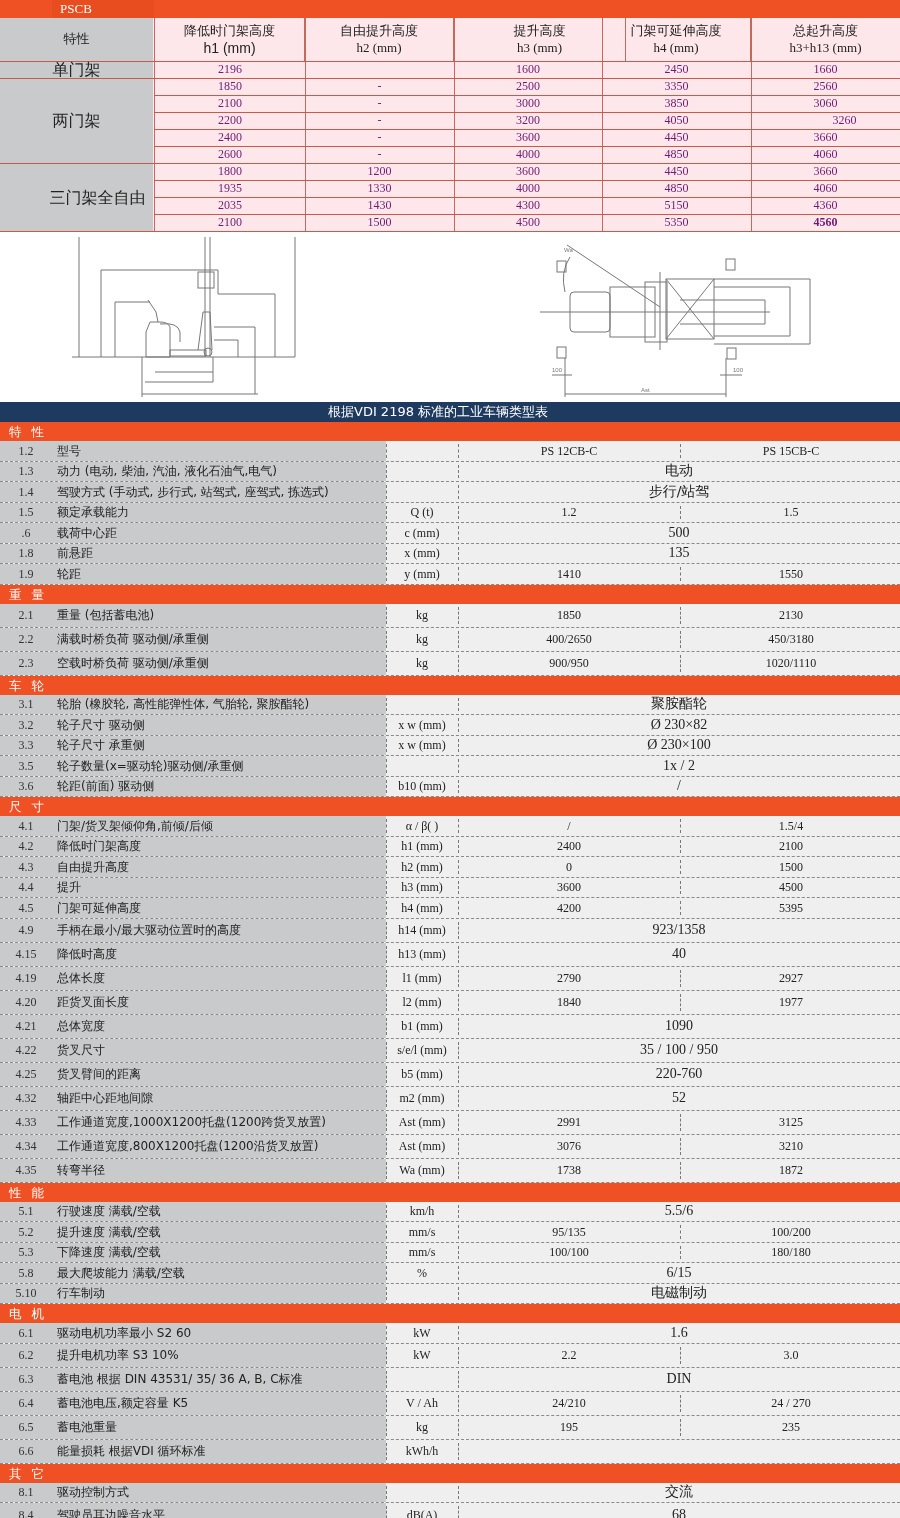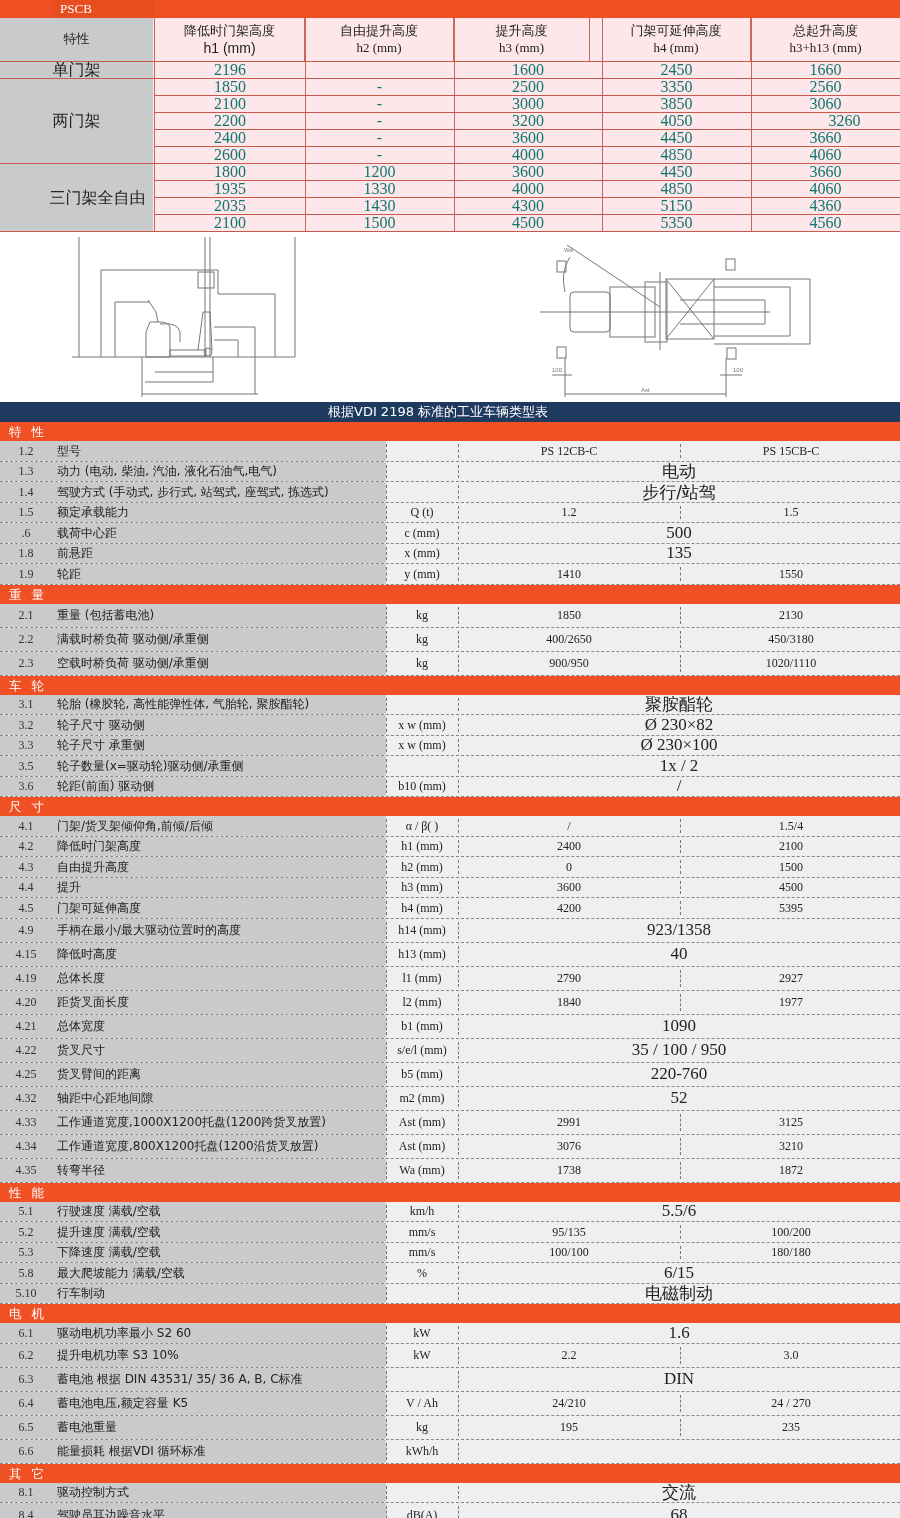--- a/index.html
+++ b/index.html
@@ -8,42 +8,42 @@
   
   #mast { position: absolute; left: 0; top: 0; width: 900px; height: 232px; background: #fde7ea; }
   #mast .topbar { position: absolute; left: 0; top: 0; width: 900px; height: 18px; background: #ef5125; }
   #mast .tag { position: absolute; left: 52px; top: 0; width: 102px; height: 18px; background: #e84d20; color: #fff; font-family: "Liberation Serif", serif; font-size: 13px; line-height: 18px; padding-left: 8px; }
   #mast .leftcol { position: absolute; left: 0; top: 18px; width: 153px; height: 214px; background: #c9cacc; }
   #mast .hdr { position: absolute; top: 18px; height: 43px; text-align: center; color: #222; border-right: 1px solid #c46a5a; }
   #mast .hdr .zh { font-size: 13px; line-height: 16px; margin-top: 5px; }
   #mast .hdr .en { font-family: "Liberation Serif", serif; font-size: 13px; line-height: 18px; }
   #mast .hdr .en.sans { font-family: "Liberation Sans", sans-serif; font-size: 14px; }
   #mast .rowline { position: absolute; left: 0; width: 900px; height: 1px; background: #c85a4b; }
-  #mast .cell { position: absolute; text-align: center; font-family: "Liberation Serif", serif; font-size: 16px; color: #0f766e; height: 17px; line-height: 17px; }
+  #mast .cell { position: absolute; text-align: center; font-family: "Liberation Serif", serif; font-size: 12px; color: #701a75; height: 17px; line-height: 17px; }
   #mast .grp { position: absolute; left: 0; width: 153px; text-align: center; font-size: 16px; color: #222; }
   #mast .vline { position: absolute; top: 18px; width: 1px; height: 214px; background: #c46a5a; }
 
   
   #drawings { position: absolute; left: 0; top: 232px; width: 900px; height: 170px; background: #fff; }
 
   
   #vdi-title { position: absolute; left: 0; top: 402px; width: 900px; height: 20px; background: #1f3a5f; }
   #vdi-title span { position: absolute; left: 328px; top: 0; color: #fff; font-size: 13px; line-height: 20px; }
 
   
   #spec { position: absolute; left: 0; top: 422px; width: 900px; }
   .sec { height: 19px; background: #ef5125; color: #fff; font-size: 12.5px; line-height: 19px; padding-left: 9px; letter-spacing: 3px; position: relative; }
   .row { position: relative; height: 20.5px; border-bottom: 1px dashed #8a8a8a; background: #efefef; }
   .row .lft { position: absolute; left: 0; top: 0; width: 386px; height: 100%; background: #c9cacc; }
   .row .num { position: absolute; left: 0; width: 52px; text-align: center; font-family: "Liberation Serif", serif; font-size: 12px; color: #333; top: 50%; transform: translateY(-50%); }
   .row .lbl { position: absolute; left: 57px; font-size: 12px; color: #222; top: 50%; transform: translateY(-50%); white-space: nowrap; }
   .row .unit { position: absolute; left: 386px; width: 72px; text-align: center; font-family: "Liberation Serif", serif; font-size: 12px; color: #222; top: 50%; transform: translateY(-50%); }
   .row .v1 { position: absolute; left: 458px; width: 222px; text-align: center; font-family: "Liberation Serif", serif; font-size: 12px; color: #222; top: 50%; transform: translateY(-50%); }
   .row .v2 { position: absolute; left: 680px; width: 222px; text-align: center; font-family: "Liberation Serif", serif; font-size: 12px; color: #222; top: 50%; transform: translateY(-50%); }
-  .row .vall { position: absolute; left: 458px; width: 442px; text-align: center; font-family: "Liberation Serif", serif; font-size: 17px; color: #222; top: 50%; transform: translateY(-50%); }
+  .row .vall { position: absolute; left: 458px; width: 442px; text-align: center; font-family: "Liberation Serif", serif; font-size: 14px; color: #222; top: 50%; transform: translateY(-50%); }
   .row .vall.zh, .row .v1.zh, .row .v2.zh { font-family: "DejaVu Sans", sans-serif; }
   .row .d1 { position: absolute; left: 458px; top: 3px; bottom: 3px; border-left: 1px dashed #777; }
   .row .d2 { position: absolute; left: 680px; top: 3px; bottom: 3px; border-left: 1px dashed #777; }
   .row .d0 { position: absolute; left: 386px; top: 3px; bottom: 3px; border-left: 1px dashed #777; }
   .row.tall { height: 24px; }
 </style>
 </head>
 <body>
 
 <div id="mast">
@@ -55,21 +55,21 @@
     <div class="zh" style="margin-top:13px;">特性</div>
   </div>
   <div class="hdr" style="left:155px;width:150px;">
     <div class="zh">降低时门架高度</div>
     <div class="en sans">h1 (mm)</div>
   </div>
   <div class="hdr" style="left:305px;width:149px;">
     <div class="zh">自由提升高度</div>
     <div class="en">h2 (mm)</div>
   </div>
-  <div class="hdr" style="left:454px;width:136px;">
+  <div class="hdr" style="left:454px;width:172px;">
     <div class="zh">提升高度</div>
     <div class="en">h3 (mm)</div>
   </div>
   <div class="hdr" style="left:602px;width:149px;">
     <div class="zh">门架可延伸高度</div>
     <div class="en">h4 (mm)</div>
   </div>
   <div class="hdr" style="left:751px;width:149px;border-right:none;">
     <div class="zh">总起升高度</div>
     <div class="en">h3+h13 (mm)</div>
@@ -140,21 +140,21 @@
       <div class="cell" style="left: 751px; width: 149px; top: 180px;">4060</div>
       <div class="cell" style="left: 155px; width: 150px; top: 197px;">2035</div>
       <div class="cell" style="left: 305px; width: 149px; top: 197px;">1430</div>
       <div class="cell" style="left: 454px; width: 148px; top: 197px;">4300</div>
       <div class="cell" style="left: 602px; width: 149px; top: 197px;">5150</div>
       <div class="cell" style="left: 751px; width: 149px; top: 197px;">4360</div>
       <div class="cell" style="left: 155px; width: 150px; top: 214px;">2100</div>
       <div class="cell" style="left: 305px; width: 149px; top: 214px;">1500</div>
       <div class="cell" style="left: 454px; width: 148px; top: 214px;">4500</div>
       <div class="cell" style="left: 602px; width: 149px; top: 214px;">5350</div>
-      <div class="cell" style="left: 751px; width: 149px; top: 214px;">4560</div>
+      <div class="cell" style="left: 751px; width: 149px; top: 214px; font-weight: bold;">4560</div>
     </div>
 </div>
 
 <div id="drawings">
   <svg width="900" height="170" viewBox="0 0 900 170" style="position:absolute;left:0;top:0;">
     <g stroke="#777" stroke-width="1" fill="none">
 
       <line x1="79" y1="5" x2="79" y2="125"></line>
       <line x1="295" y1="5" x2="295" y2="125"></line>
       <polyline points="101,125 101,38 218,38 218,62 275,62 275,125"></polyline>

